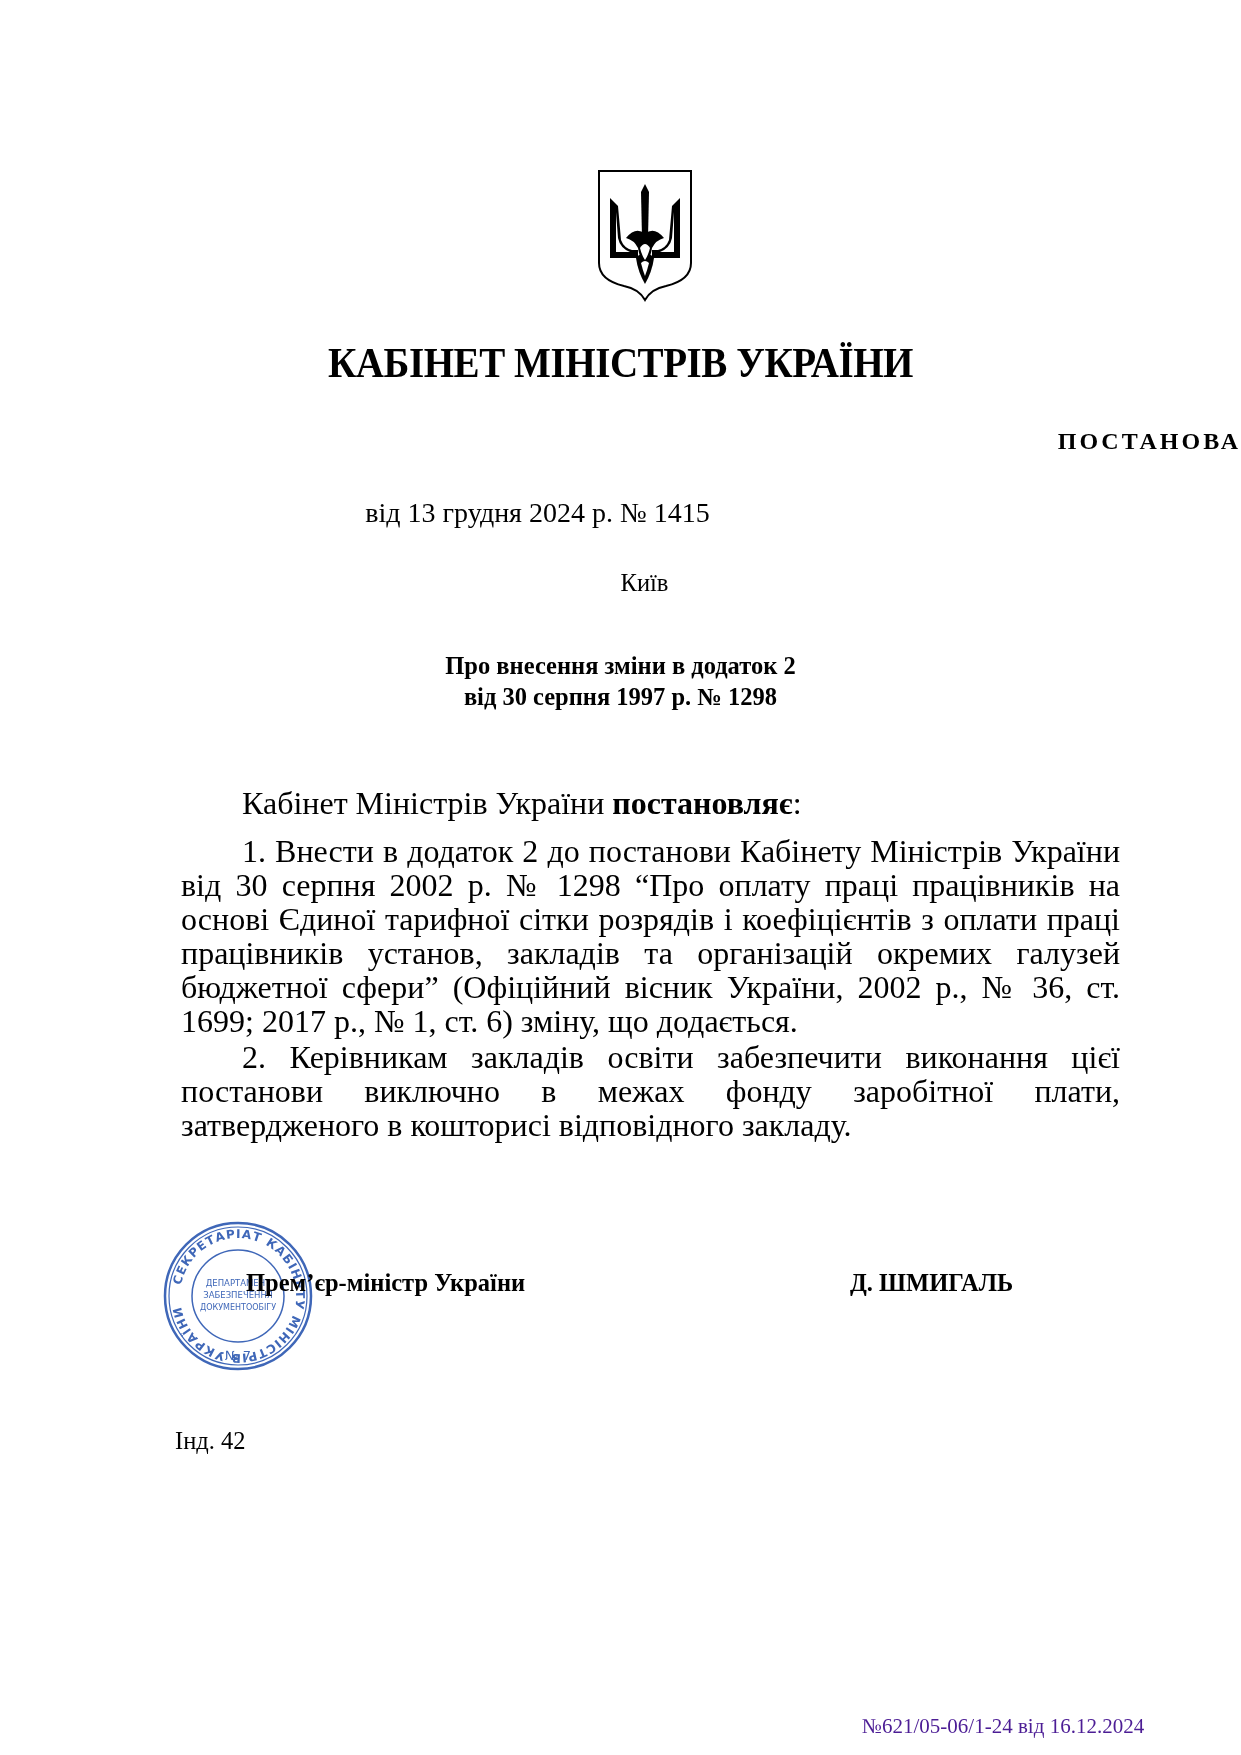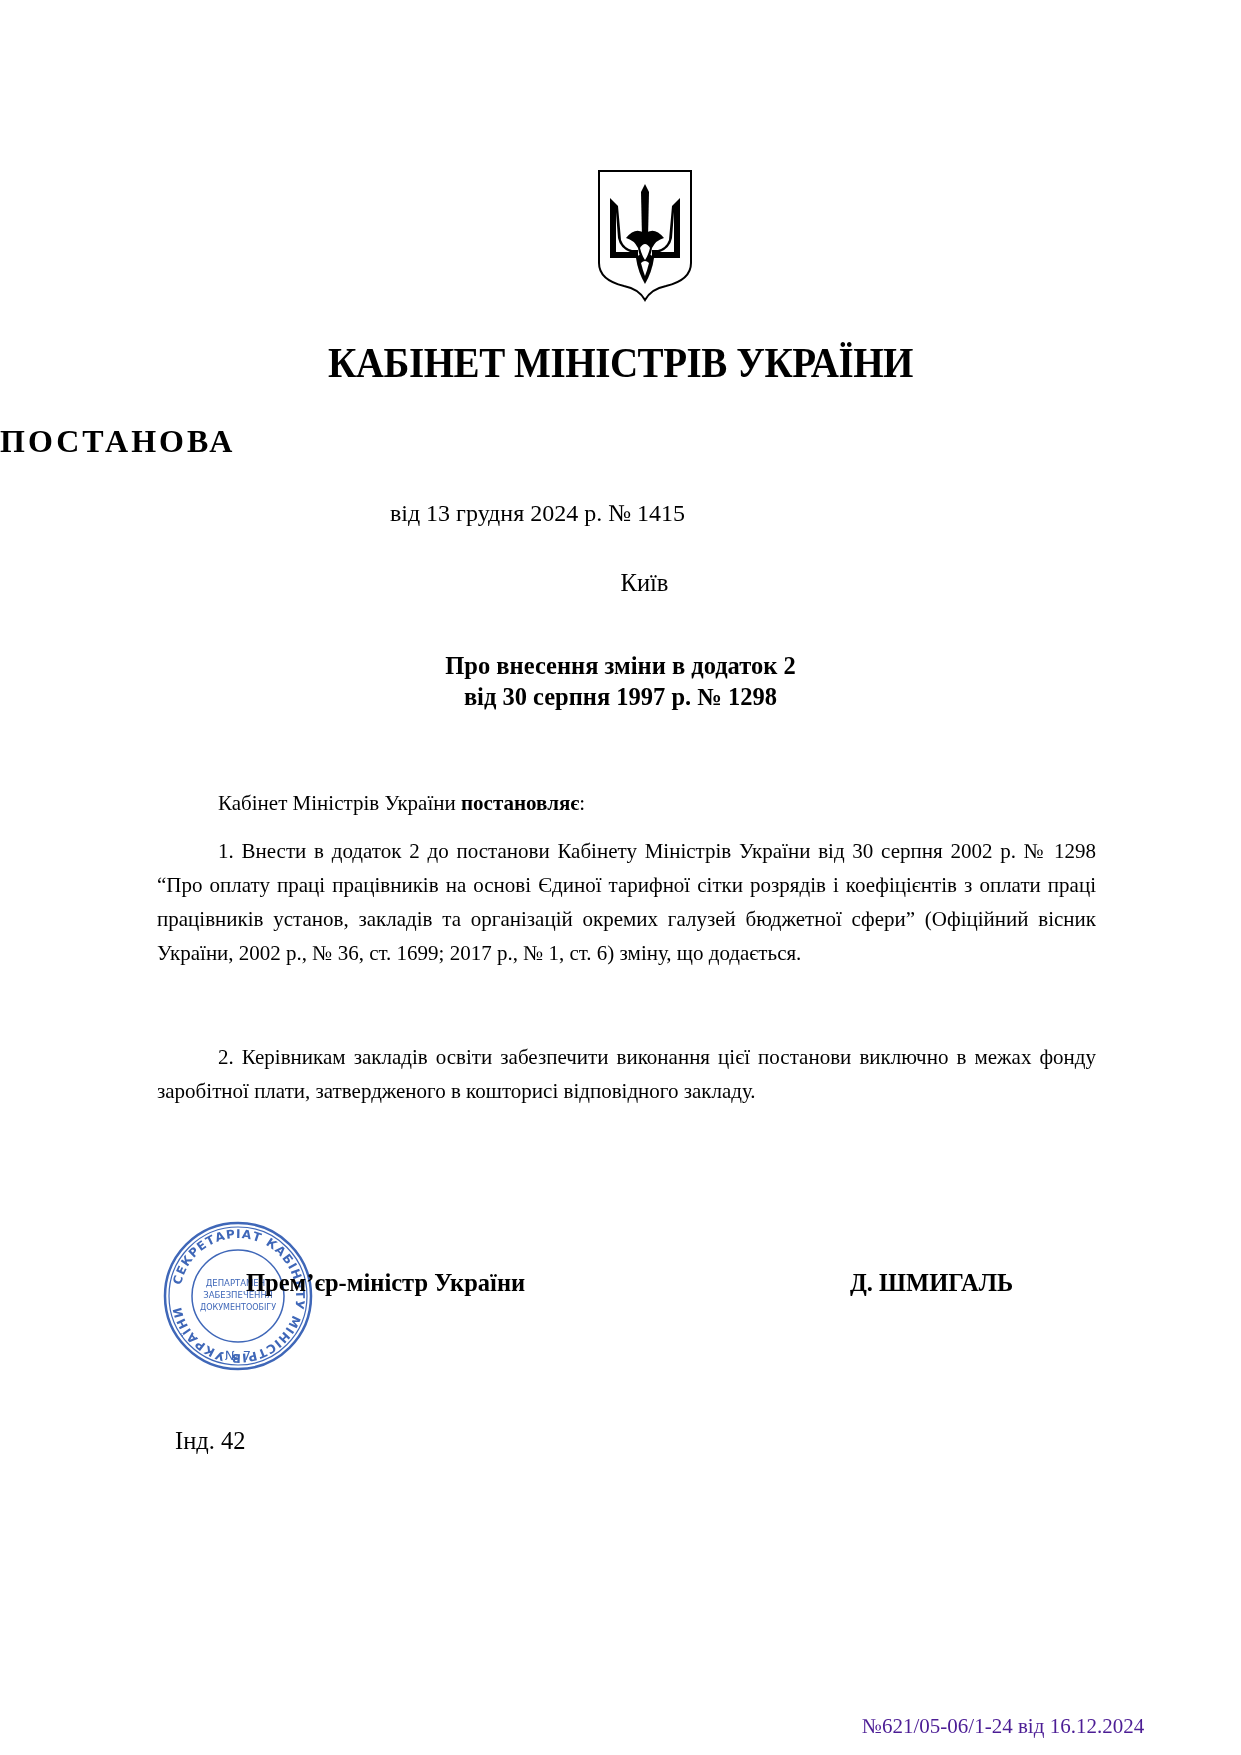--- a/index.html
+++ b/index.html
@@ -10,38 +10,38 @@
   .abs { position: absolute; }
   #coat {
     left: 596px; top: 168px; width: 98px; height: 135px;
   }
   #title {
     left: 0; width: 1241px; top: 338px; text-align: center;
     font-weight: bold; font-size: 42px; letter-spacing: -0.5px;
     line-height: 50px; transform: scaleX(0.93); transform-origin: 50% 50%;
   }
   #doctype {
-    left: 0; width: 1241px; top: 426px; text-align: left;
-    font-weight: bold; font-size: 32px; letter-spacing: 3px; line-height: 30px;
+    left: 0; width: 1241px; top: 426px; text-align: right;
+    font-weight: bold; font-size: 24px; letter-spacing: 3px; line-height: 30px;
   }
   #date-line {
     left: 0; width: 1075px; top: 498px; text-align: center;
-    font-size: 24px; line-height: 30px;
+    font-size: 28px; line-height: 30px;
   }
   #city {
     left: 0; width: 1241px; top: 568px; text-align: center;
     font-size: 24.5px; line-height: 30px; padding-left: 24px;
   }
   #subject {
     left: 0; width: 1241px; top: 650px; text-align: center;
     font-weight: bold; font-size: 24.5px; line-height: 31px;
   }
   #subject div { white-space: nowrap; }
   .body-block {
-    left: 157px; width: 939px; font-size: 21px; line-height: 34px;
+    left: 181px; width: 939px; font-size: 32px; line-height: 34px;
     text-align: justify;
   }
   .indent { text-indent: 61px; }
   #preamble { top: 786px; }
   #para1 { top: 834px; }
   #para2 { top: 1040px; }
   #stamp { left: 162px; top: 1220px; width: 152px; height: 152px; }
   #sign-title {
     left: 246px; top: 1268px; font-weight: bold; font-size: 24.5px; line-height: 30px;
     white-space: nowrap;

